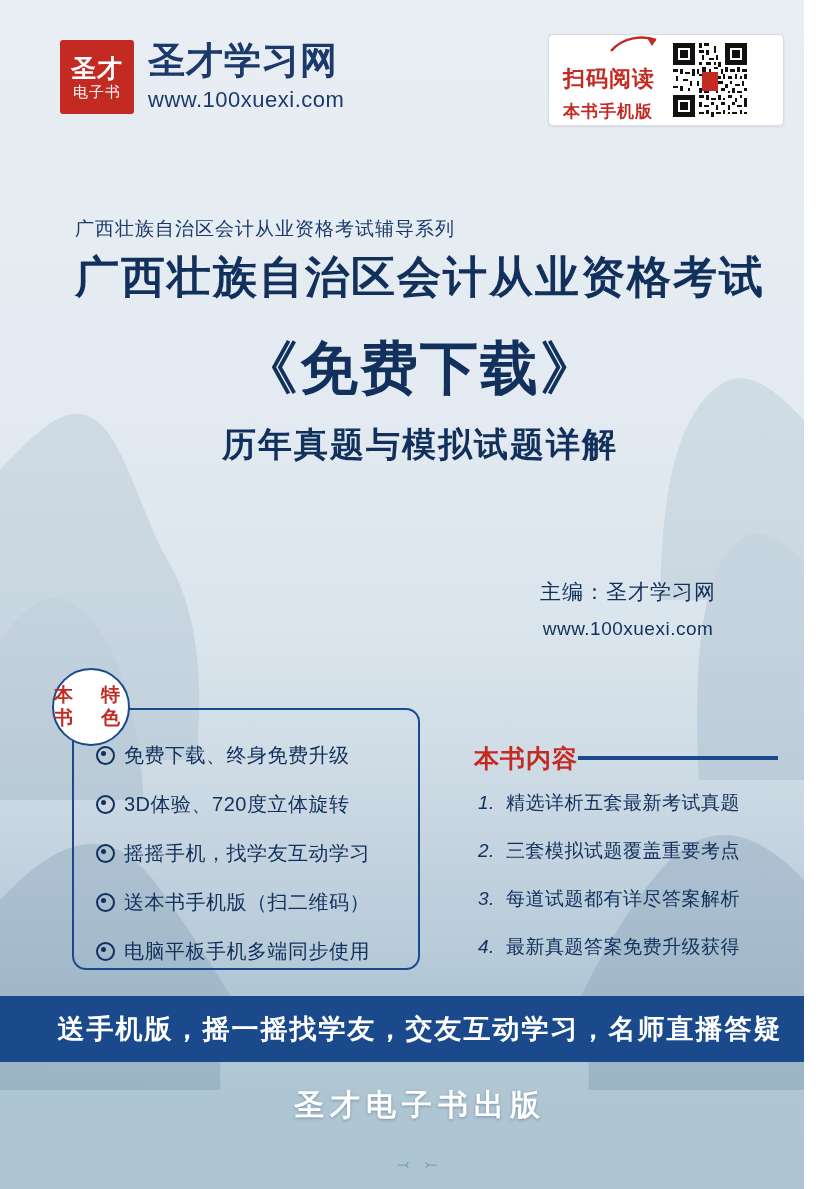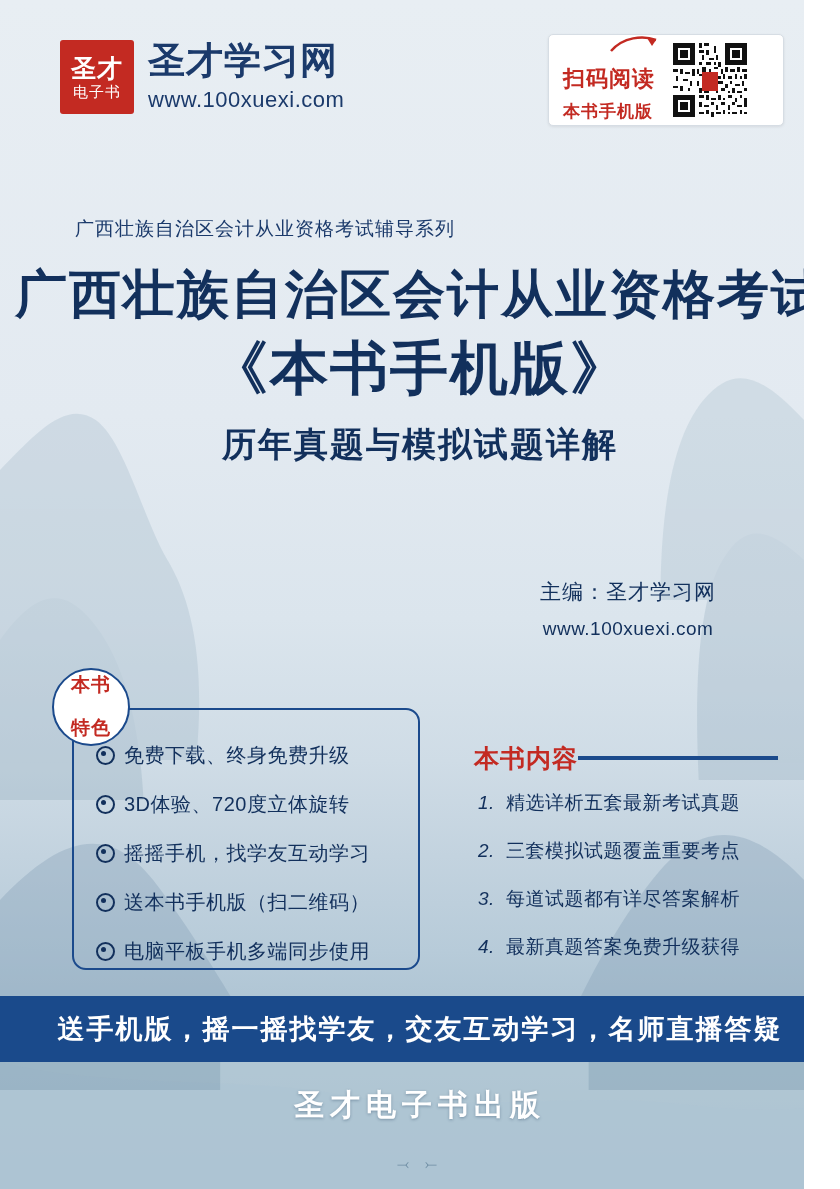--- a/index.html
+++ b/index.html
@@ -142,25 +142,25 @@
     left: 75px;
     font-size: 19px;
     color: #1b3a6b;
     letter-spacing: 1px;
     margin-top: 48px;
   }
 
   
   .title-main {
     position: absolute;
-    top: 260px;
+    top: 248px;
     left: 0;
     width: 840px;
     text-align: center;
-    font-size: 52px;
+    font-size: 44px;
     font-weight: bold;
     color: #12305c;
     letter-spacing: 2px;
   }
   .title-book {
     position: absolute;
     top: 330px;
     left: 0;
     width: 840px;
     text-align: center;
@@ -209,21 +209,21 @@
     top: 668px;
     width: 74px;
     height: 74px;
     border-radius: 50%;
     background: #ffffff;
     border: 2px solid #1b4a8c;
     color: #c32a22;
     font-weight: bold;
     font-size: 19px;
     display: flex;
-    flex-direction: column;
+    flex-direction: row;
     align-items: center;
     justify-content: center;
     line-height: 1.2;
     letter-spacing: 1px;
     gap: 20px;
   }
   .feature-list {
     position: absolute;
     left: 96px;
     top: 742px;
@@ -486,21 +486,21 @@
           <rect x="31" y="30" width="1" height="1"></rect>
         </g>
         <rect x="13" y="13" width="7" height="8" fill="#c32a22"></rect>
       </svg>
     </div>
   </div>
 
   <div class="series">广西壮族自治区会计从业资格考试辅导系列</div>
 
   <div class="title-main">广西壮族自治区会计从业资格考试</div>
-  <div class="title-book">《本书手机版》</div>
+  <div class="title-book">《免费下载》</div>
   <div class="title-sub">历年真题与模拟试题详解</div>
 
   <div class="editor">
     <div class="editor-line1">主编：圣才学习网</div>
     <div class="editor-line2">www.100xuexi.com</div>
   </div>
 
   <div class="features"></div>
   <div class="feature-badge">
     <span>本书</span>

